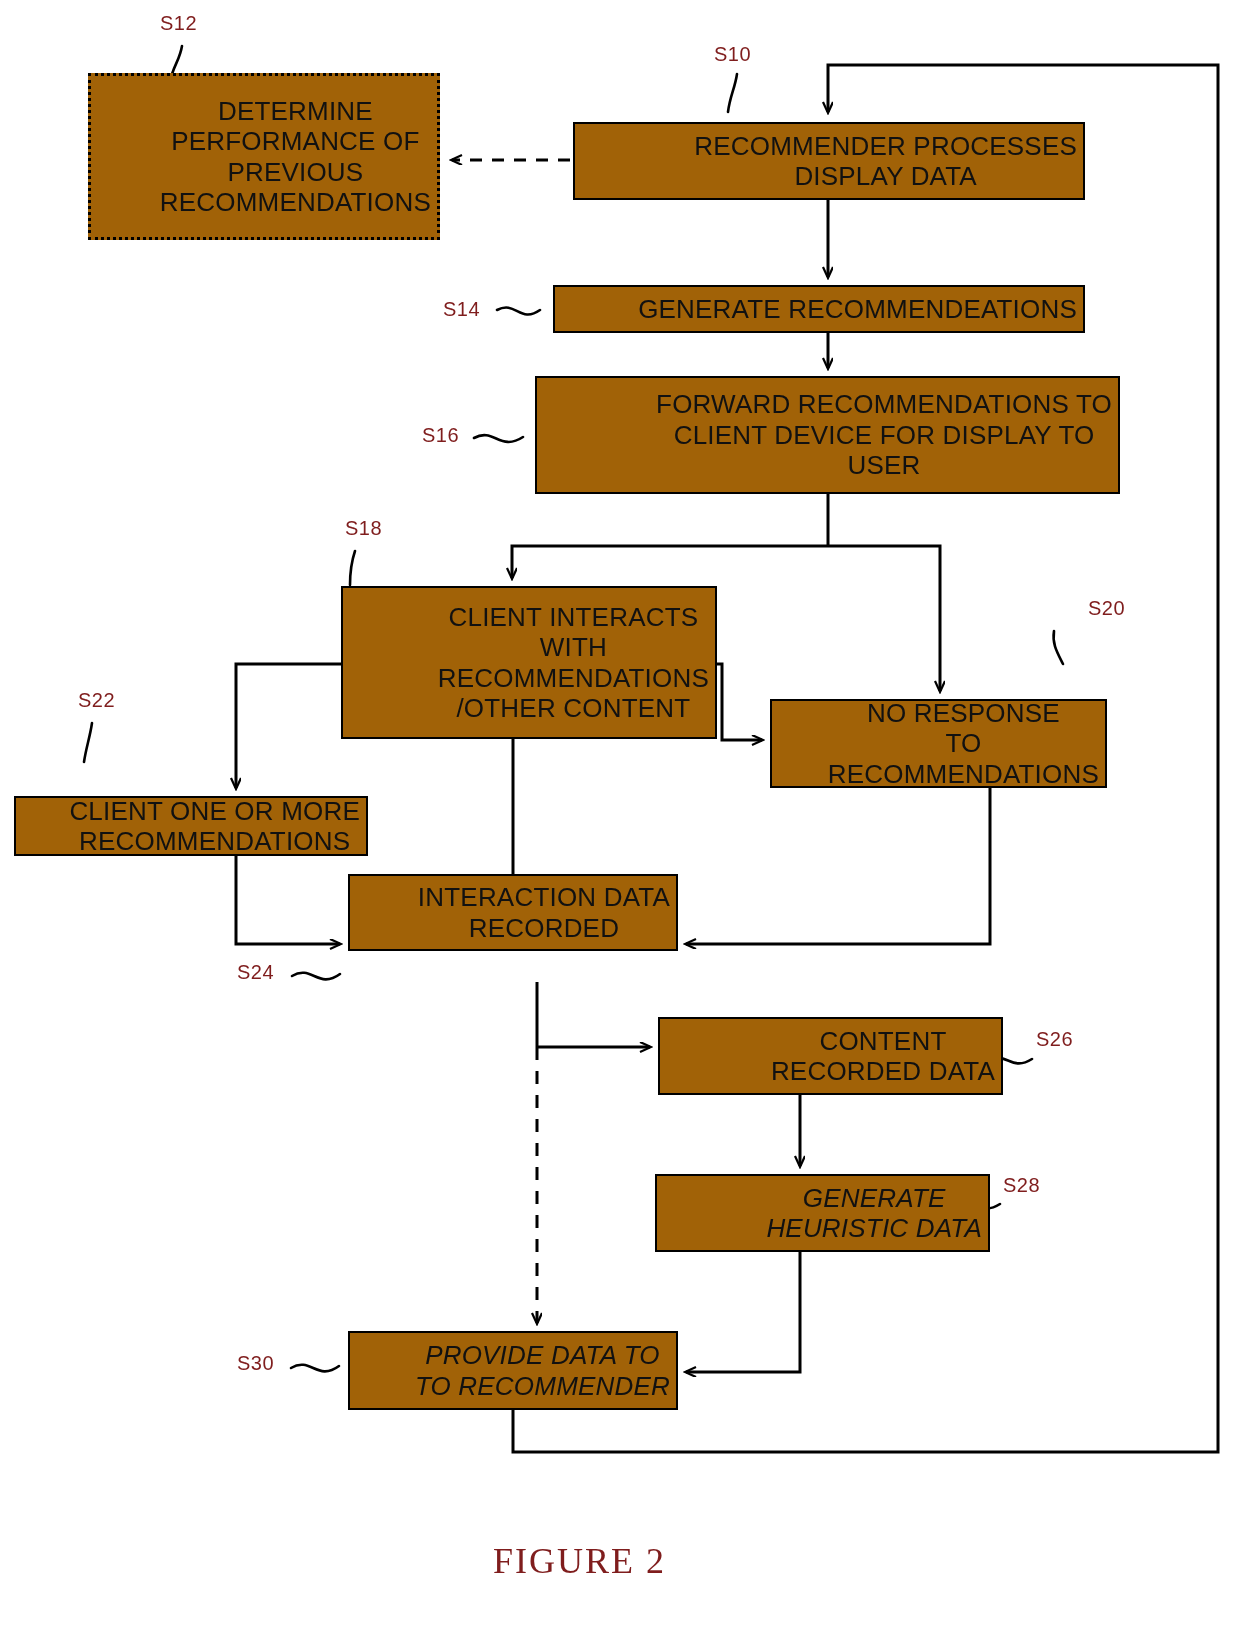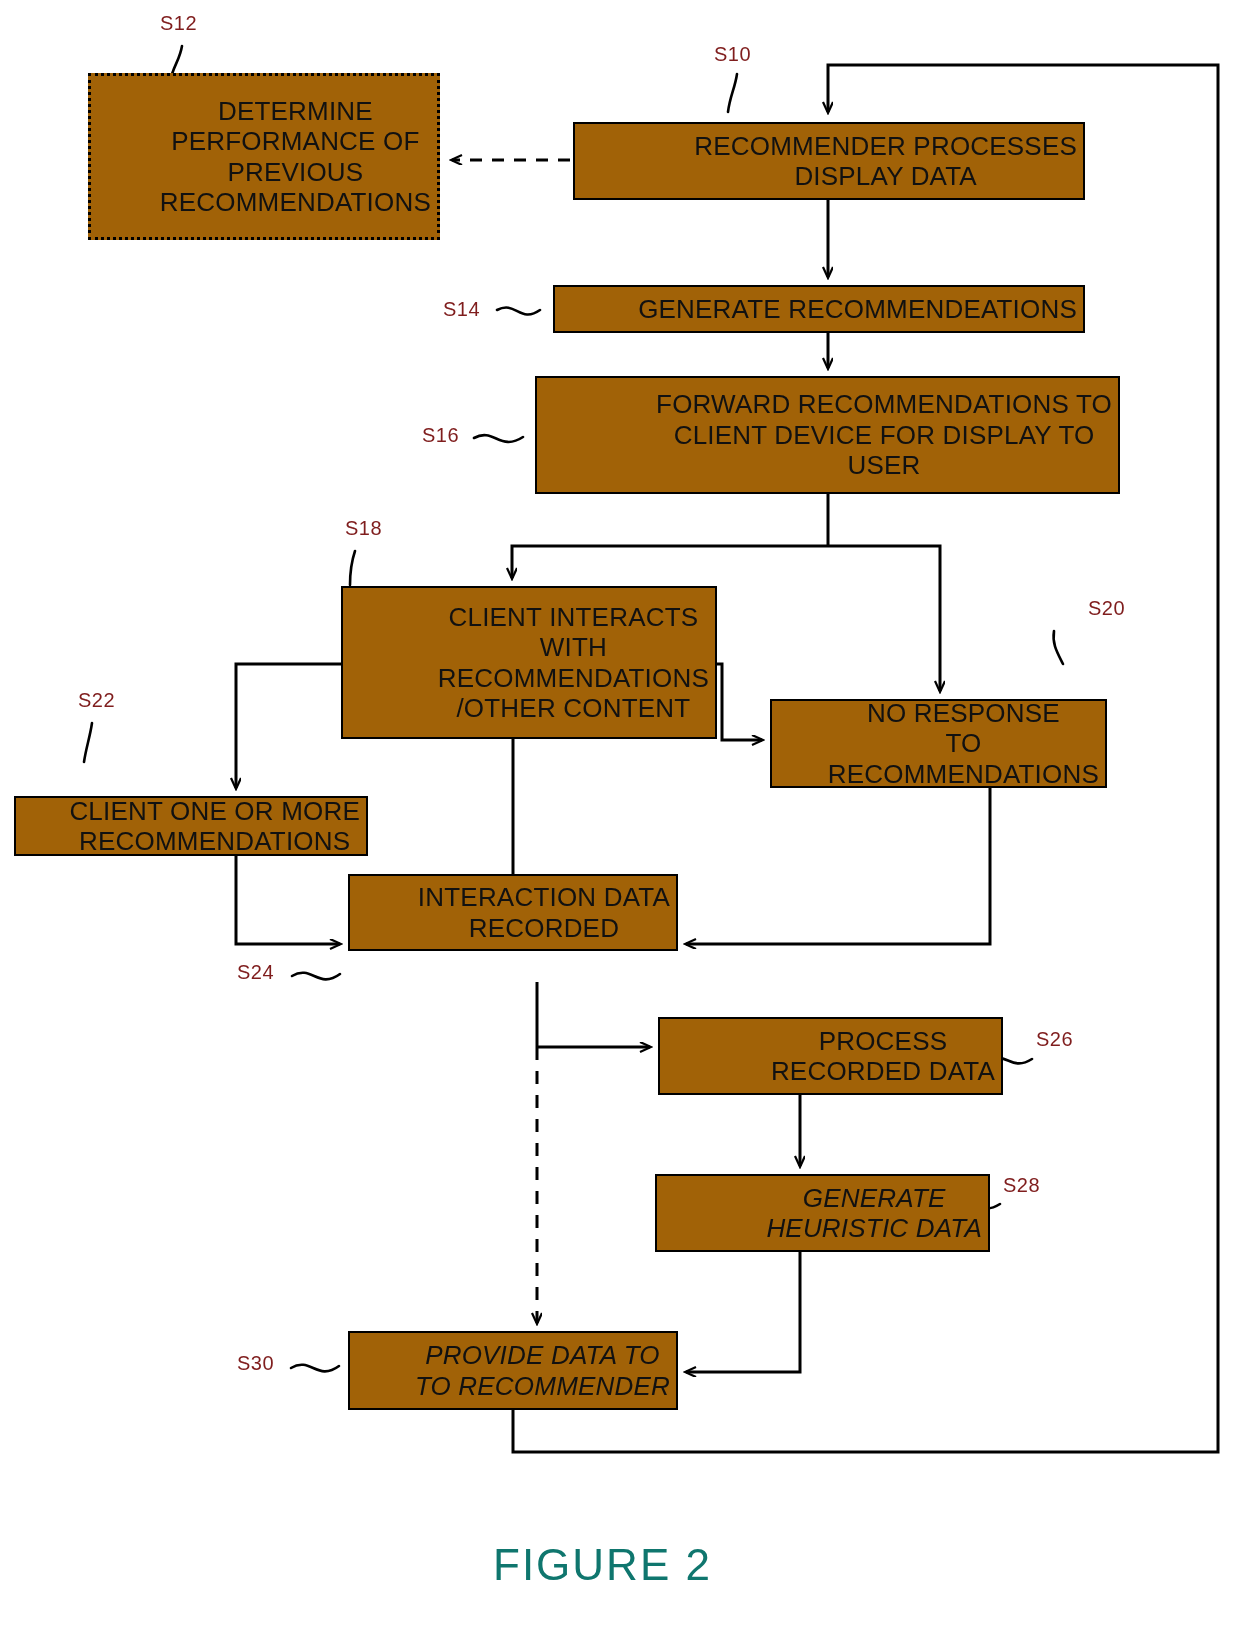--- a/index.html
+++ b/index.html
@@ -49,24 +49,24 @@
     position: absolute;
     font-family: "Liberation Sans", sans-serif;
     font-size: 20px;
     color: #7f1d1d;
     letter-spacing: 0.5px;
     z-index: 4;
     white-space: nowrap;
   }
   .figcaption {
     position: absolute;
-    font-family: Liberation Sans, sans-serif;
-    font-size: 44px;
+    font-family: Liberation Serif, serif;
+    font-size: 36px;
     letter-spacing: 2px;
-    color: #0f766e;
+    color: #7f1d1d;
     z-index: 4;
     white-space: nowrap;
   }
   .italicnode .txt { font-style: italic; }
 </style>
 </head>
 <body>
 
 <div id="page">
 
@@ -167,21 +167,21 @@
     <span class="txt">CLIENT ONE OR MORE
 RECOMMENDATIONS</span>
   </div>
 
   <div class="node" style="left:348px; top:874px; width:330px; height:77px; font-size:26px;">
     <span class="txt">INTERACTION DATA
 RECORDED</span>
   </div>
 
   <div class="node" style="left:658px; top:1017px; width:345px; height:78px; font-size:26px;">
-    <span class="txt">PROCESS
+    <span class="txt">CONTENT
 RECORDED DATA</span>
   </div>
 
   <div class="node italicnode" style="left:655px; top:1174px; width:335px; height:78px; font-size:26px;">
     <span class="txt">GENERATE
 HEURISTIC DATA</span>
   </div>
 
   <div class="node" style="left:348px; top:1331px; width:330px; height:79px; font-size:26px;font-style:italic;">
     <span class="txt">PROVIDE DATA TO

